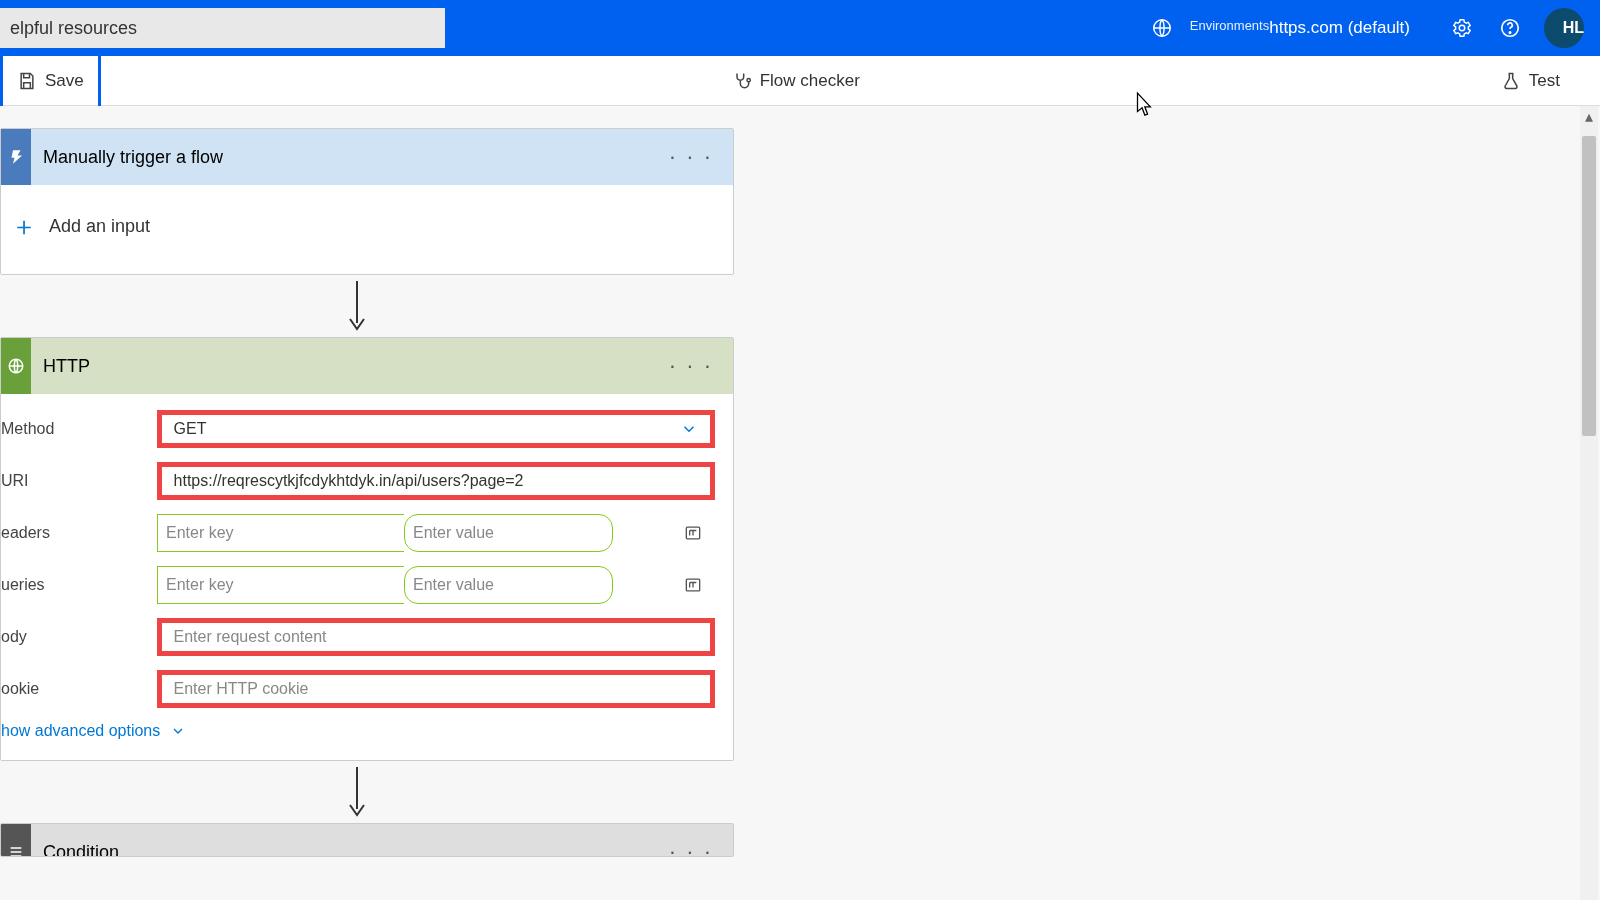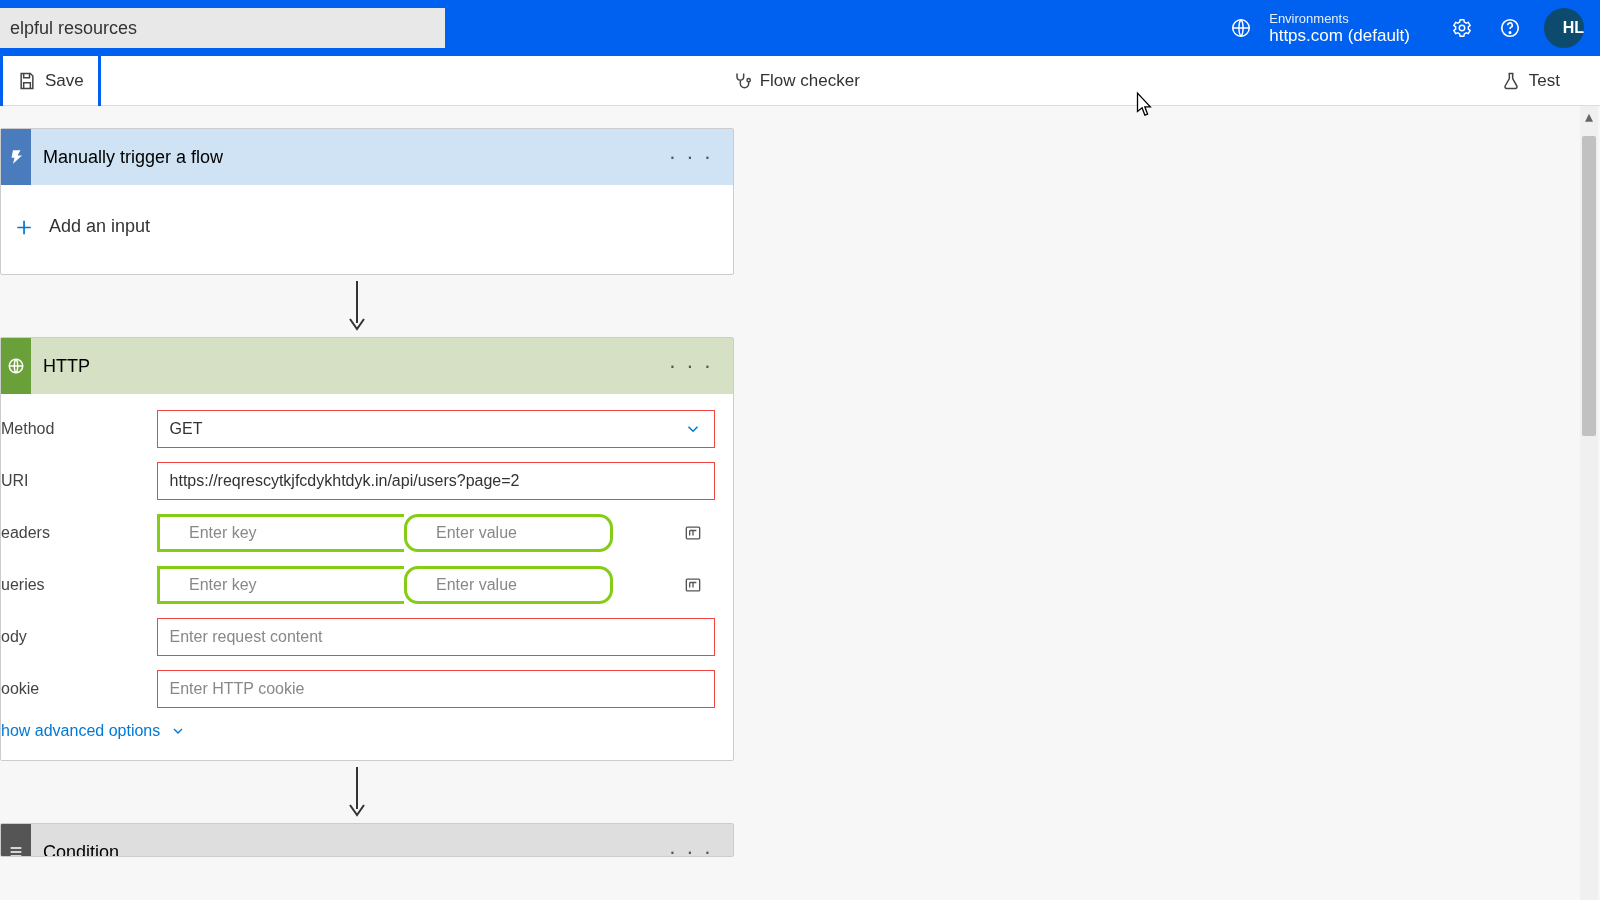--- a/index.html
+++ b/index.html
@@ -21,21 +21,21 @@
     padding: 0 10px;
     font-size: 18px;
     color: #333;
     margin-left: 0;
   }
   .topbar-spacer { flex: 1; }
   .env-icon {
     width: 28px; height: 28px; margin-right: 14px;
     display:flex; align-items:center; justify-content:center;
   }
-  .env-block { display: flex; flex-direction: column; margin-right: 28px; }
+  .env-block { display: flex; flex-direction: row; margin-right: 28px; }
   .env-label { font-size: 13px; opacity: .9; }
   .env-value { font-size: 17px; }
   .topbar-icon {
     width: 36px; height: 36px; display:flex; align-items:center; justify-content:center;
     margin: 0 6px;
   }
   .avatar {
     width: 40px; height: 40px; border-radius: 50%;
     background: #0c4a6e; color:#fff; font-size:16px; font-weight:600;
     display:flex; align-items:center; justify-content:flex-end;
@@ -121,39 +121,39 @@
     padding: 6px 0;
     margin-left:0;
     position:relative;
     left:-10px;
   }
 
   .http-body { padding: 16px 18px 20px 0; }
   .form-row { display:flex; align-items:center; margin-bottom:14px; }
   .form-label { width:156px; font-size:16px; color:#444; padding-left:0; }
   .select-box, .text-input {
-    border:1px solid #ef4444;
+    border:5px solid #ef4444;
     height:38px;
     font-size:16px;
     padding:1px 12px;
     color:#333;
     background:#fff;
   }
   .select-box {
     width:560px;
     display:flex; align-items:center; justify-content:space-between;
     cursor:pointer;
   }
   .text-input {
     width:560px;
   }
   .text-input::placeholder { color:#888; }
   .kv-pair { display:flex; width:494px; }
   .kv-key, .kv-val {
-    border:3px solid #84cc16; height:38px; font-size:16px; padding:0 29px;
+    border:1px solid #84cc16; height:38px; font-size:16px; padding:0 8px;
   }
   .kv-key { width:247px; border-right:none; }
   .kv-val { width:209px;border-radius:14px; }
   .kv-key::placeholder, .kv-val::placeholder { color:#888; }
   .kv-action {
     width:28px; height:28px; margin-left:28px;
     display:flex; align-items:center; justify-content:center;
     color:#555; cursor:pointer;
   }
 

